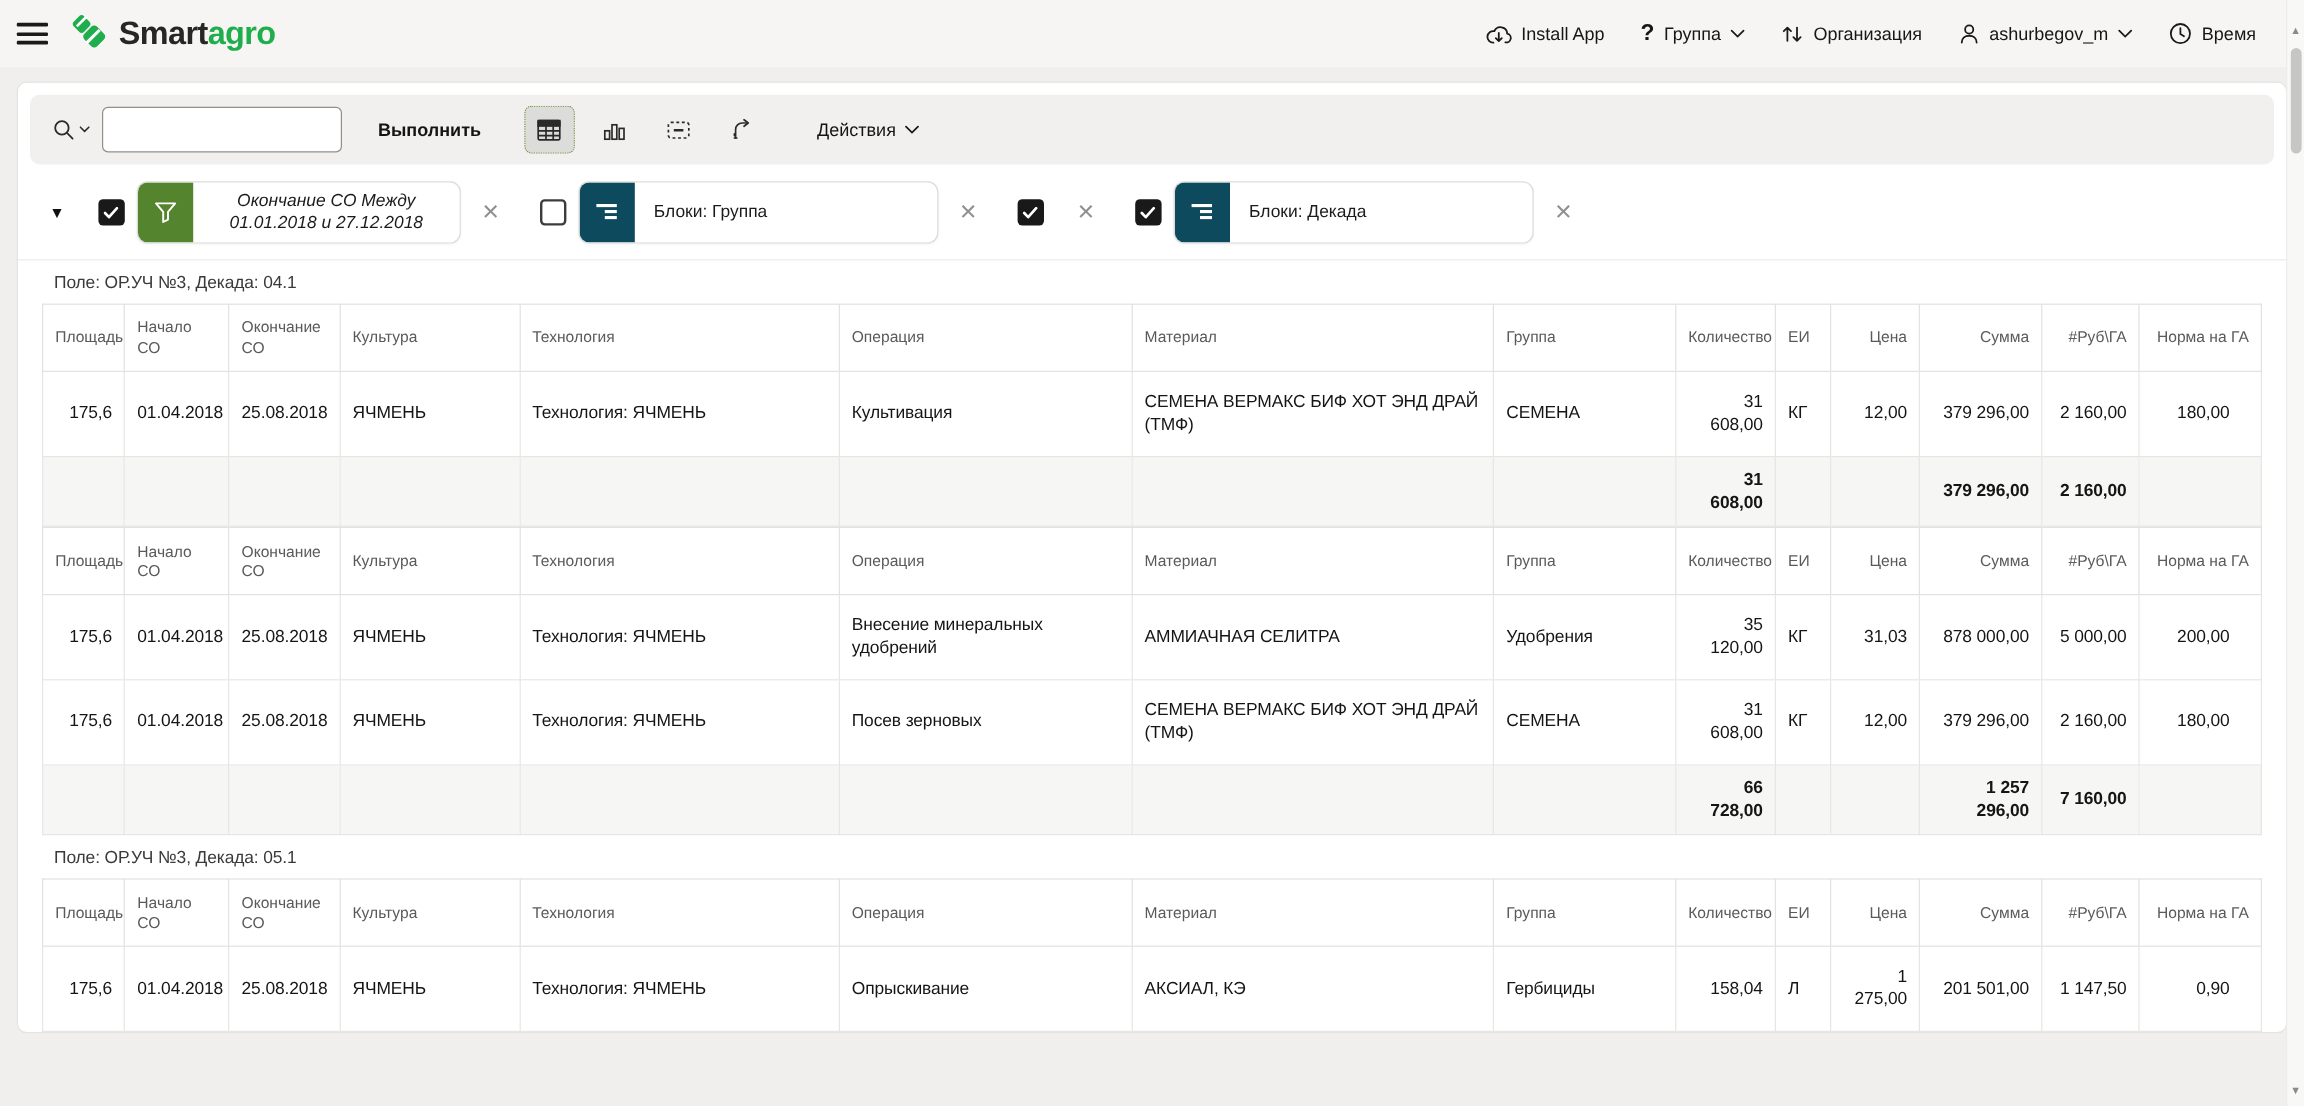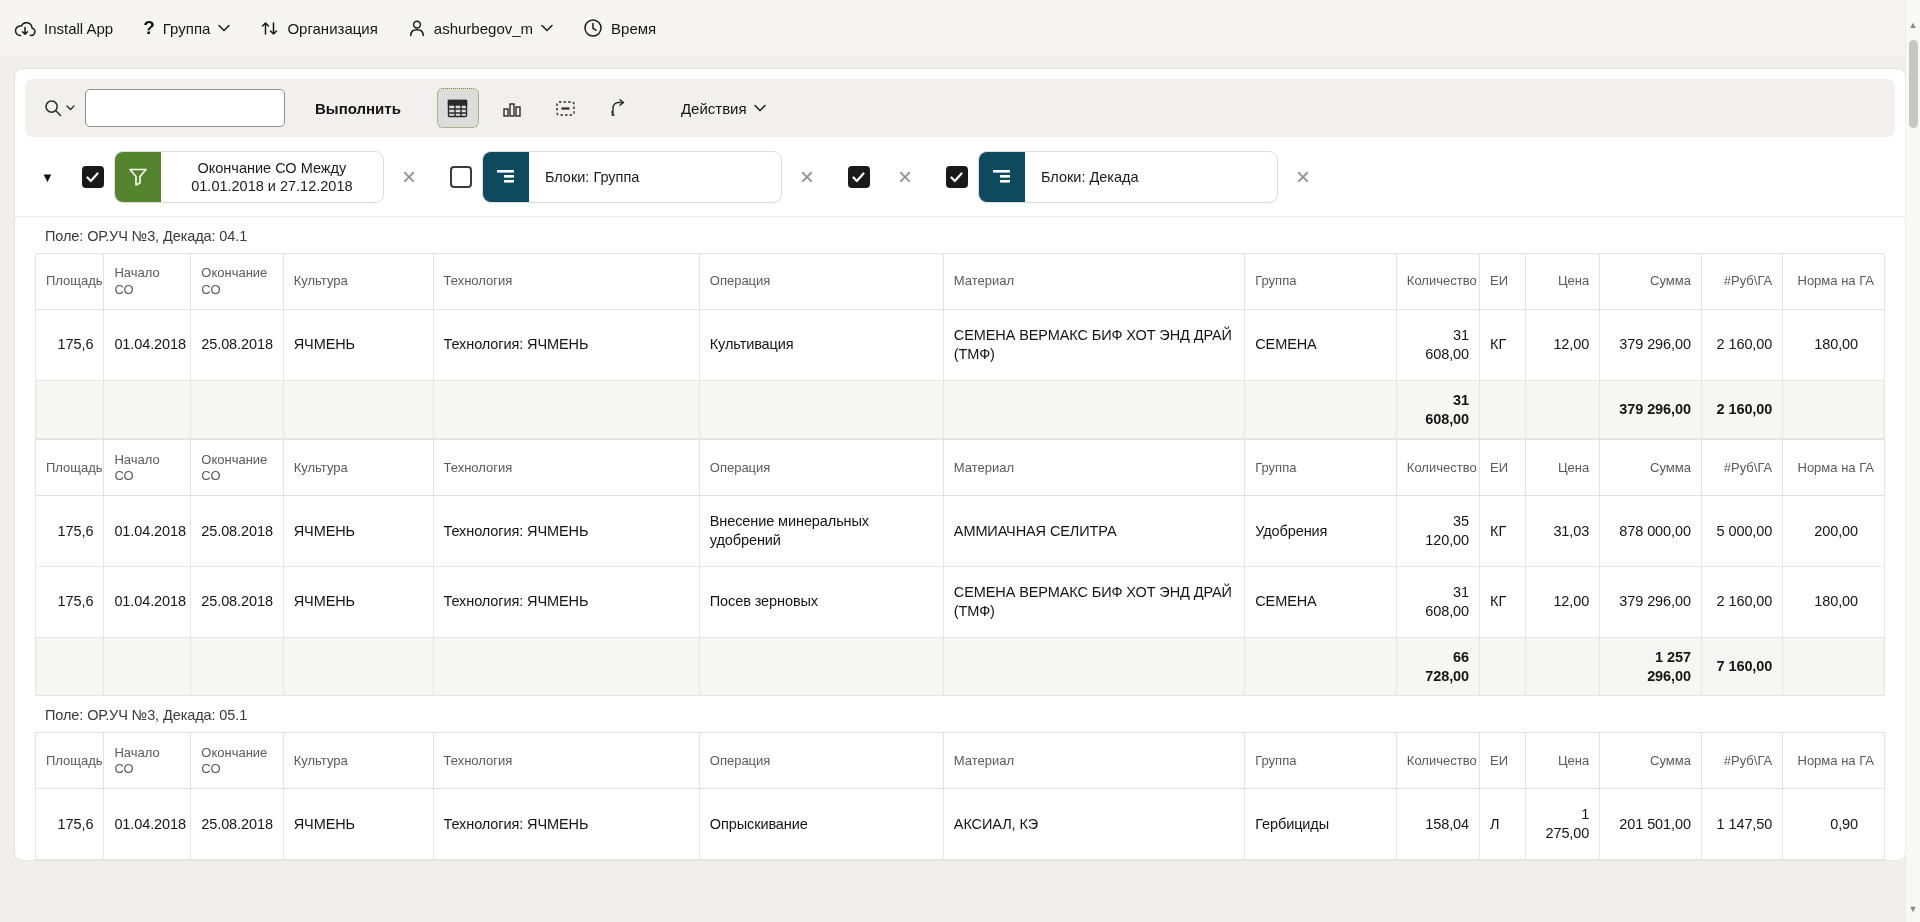--- a/index.html
+++ b/index.html
@@ -16,21 +16,21 @@
     display:flex; align-items:center; justify-content:space-between;
     padding:0 26px 0 14px;
   }
   .topbar-left { display:flex; align-items:center; gap:16px; }
   .hamburger { width:26px; height:20px; display:flex; flex-direction:column; justify-content:space-between; cursor:pointer; padding:1px 0; }
   .hamburger span { display:block; height:3px; background:#1a1a1a; border-radius:1px; }
   .logo { display:flex; align-items:center; gap:7px; cursor:pointer; }
   .logo-text { font-size:27px; font-weight:800; letter-spacing:-0.5px; }
   .logo-smart { color:#262626; }
   .logo-agro { color:#1fae4b; }
-  .topbar-right { display:flex; align-items:center; gap:30px; margin-right:0; }
+  .topbar-right { display:flex; align-items:center; gap:30px; margin-right:14px; }
   .menu-item { display:flex; align-items:center; gap:8px; font-size:15px; color:#161616; cursor:pointer; white-space:nowrap; }
   .menu-item svg { flex:0 0 auto; }
   .q-icon { font-size:19px; font-weight:700; }
   
   .page { padding:12px 14px 0 14px; }
   .card { background:#ffffff; border:1px solid #e4e3e0; border-radius:8px; }
   .title-card { height:52px; display:flex; align-items:center; padding:0 22px; margin-bottom:12px; }
   .page-title { font-size:15.5px; font-weight:700; color:#1c1c1c; }
   .main-card { min-height:760px; padding:10px 0 0 0; }
   
@@ -64,21 +64,21 @@
   .cbx.unchecked { background:#fff; border:2px solid #3c3c3c; }
   .chip {
     display:flex; align-items:stretch; height:52px; background:#fff;
     border:1px solid #dcdcda; border-radius:9px; overflow:hidden; cursor:pointer;
     box-shadow:0 1px 2px rgba(0,0,0,0.04);
   }
   .chip-icon { width:46px; display:flex; align-items:center; justify-content:center; flex:0 0 auto; }
   .chip-icon.green { background:#55842e; }
   .chip-icon.teal { background:#0e4a5e; }
   .chip-label { display:flex; align-items:center; font-size:14.5px; color:#1b1b1b; padding:0 16px; }
-  .chip-label.centered { width:222px; text-align:center; justify-content:center; line-height:1.25; padding:0 10px; }
+  .chip-label.centered { width:222px; text-align:center; justify-content:center; line-height:1.25; padding:0 10px;font-style:italic; }
   .chip-label.wide { width:252px; }
   .chip-close { color:#8f8f8f; font-size:24px; line-height:1; margin:0 22px 0 18px; cursor:pointer; font-weight:400; }
   .spacer-sm { width:12px; }
   
   .table-area { padding:0 20px; }
   .group-label {
     font-size:14.5px; color:#3a3a3a; padding:11px 6px 9px 10px; letter-spacing:-0.1px;
   }
   table.grid { width:100%; border-collapse:collapse; table-layout:fixed; }
   .grid th {
@@ -102,20 +102,38 @@
     background:#f8f8f6; border-left:1px solid #ececea; z-index:50;
   }
   .rail-arrow { position:absolute; left:0; width:100%; text-align:center; color:#8a8a8a; font-size:9px; cursor:pointer; }
   .rail-thumb { position:absolute; left:3px; width:9px; height:88px; top:40px; background:#c6c6c4; border-radius:5px; cursor:pointer; }
   svg { display:block; }
 </style>
 </head>
 <body>
 
 <div class="topbar">
+  <div class="topbar-left">
+    <div class="hamburger">
+        <span></span>
+        <span></span>
+        <span></span>
+      </div>
+    <div class="logo">
+      <span>
+        <svg width="36" height="36" viewBox="0 0 36 36">
+          <rect x="6" y="4" width="12" height="12" rx="3" transform="rotate(45 12 10)" fill="#1fae4b"></rect>
+          <rect x="15" y="13" width="15" height="15" rx="3.5" transform="rotate(45 22.5 20.5)" fill="#1fae4b"></rect>
+          <line x1="8" y1="12" x2="16" y2="4" stroke="#ffffff" stroke-width="2.2"></line>
+          <line x1="16" y1="26" x2="27" y2="15" stroke="#ffffff" stroke-width="2.6"></line>
+        </svg>
+      </span>
+      <span class="logo-text"><span class="logo-smart">Smart</span><span class="logo-agro">agro</span></span>
+    </div>
+  </div>
   <div class="topbar-right">
     <div class="menu-item">
       <span>
         <svg width="22" height="17" viewBox="0 0 22 17" fill="none" stroke="#1a1a1a" stroke-width="1.5" stroke-linecap="round" stroke-linejoin="round">
           <path d="M6.5 15.5 A4.8 4.8 0 1 1 7.3 6 A5.6 5.6 0 0 1 18 8 a3.6 3.6 0 0 1 -1.5 7.3"></path>
           <path d="M11 7.5 v6.5 M8.5 11.8 L11 14.3 L13.5 11.8"></path>
         </svg>
       </span>
       <span>Install App</span>
     </div>

